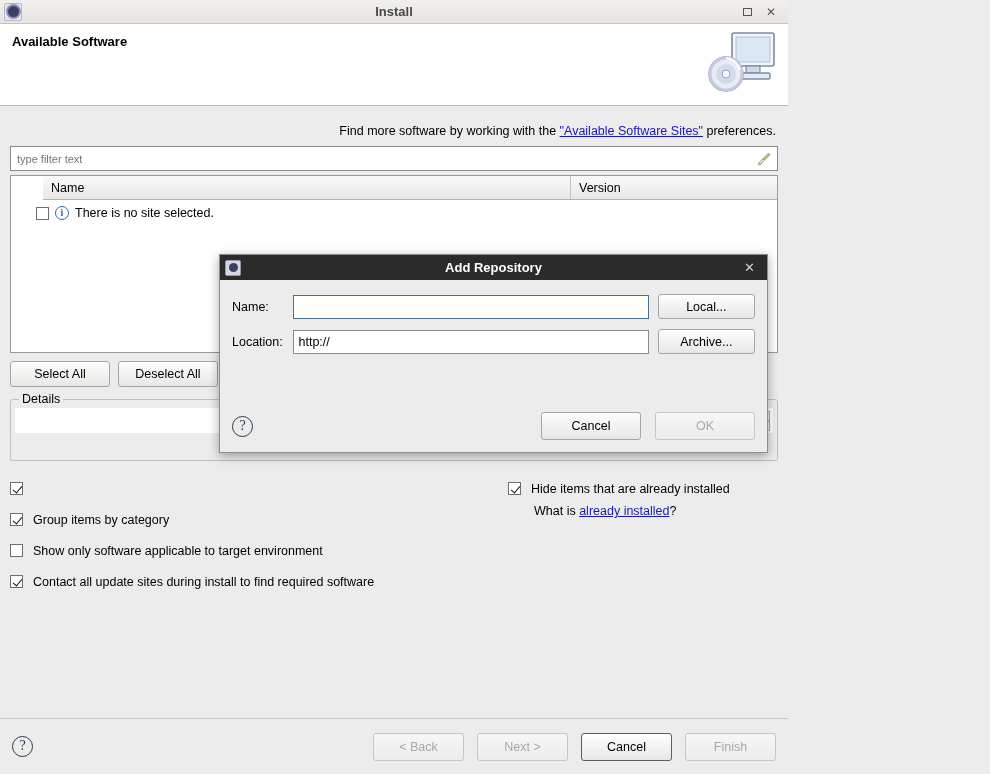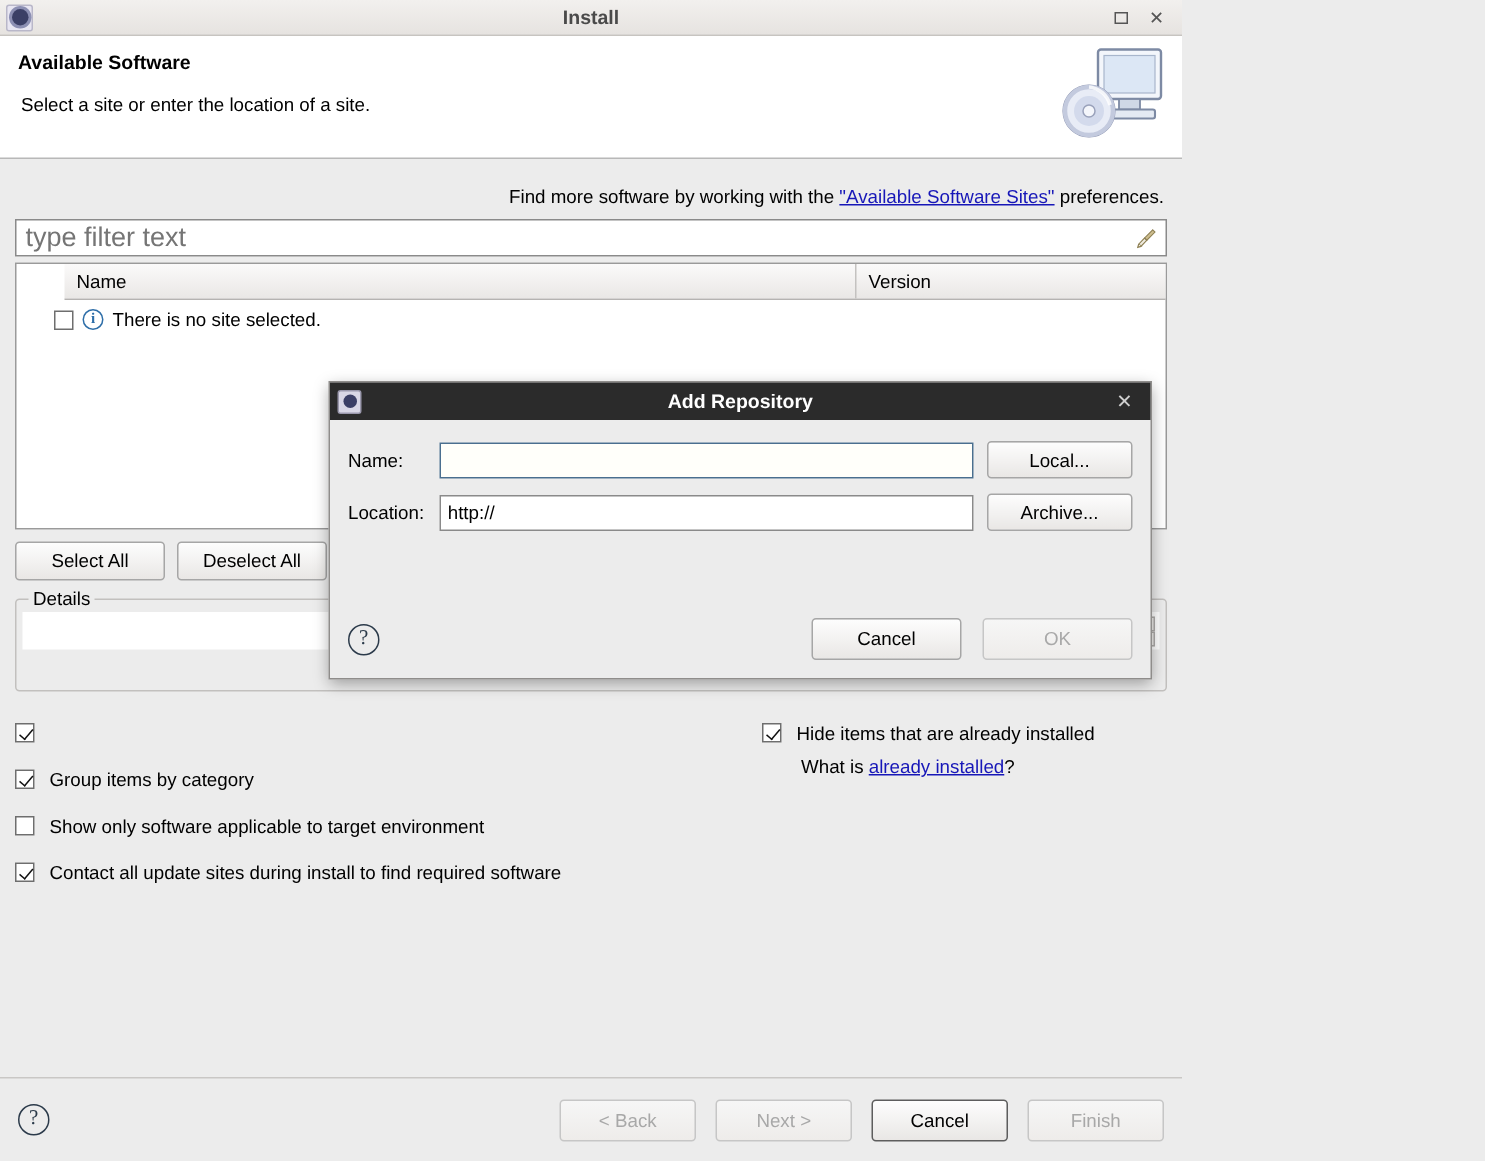--- a/index.html
+++ b/index.html
@@ -126,21 +126,21 @@
   }
   #hintline a { color: #1717b8; text-decoration: underline; }
 
   
   #filter {
     height: 25px; border: 1px solid #8a8a8a; background: #fff;
     display: flex; align-items: center; margin-bottom: 4px;
   }
   #filter input {
     flex: 1; border: 0; outline: none; background: transparent;
-    font-family: inherit; font-size: 18px; padding: 0 6px; color: #888;
+    font-family: inherit; font-size: 11px; padding: 0 6px; color: #888;
   }
   #filter .broom {
     width: 20px; height: 19px; margin-right: 3px;
     display: flex; align-items: center; justify-content: center;
   }
 
   
   #table {
     border: 1px solid #9a9a9a; background: #fff;
     flex: 0 0 178px; display: flex; flex-direction: column;
@@ -287,21 +287,20 @@
     </div>
     <div class="title">Install</div>
     <div class="win-btns">
       <span><i class="box-glyph"></i></span>
       <span>✕</span>
     </div>
   </div>
 
   <div id="banner">
     <div class="h-title">Available Software</div>
-    <div class="h-desc">Select a site or enter the location of a site.</div>
     <svg class="banner-img" viewBox="0 0 72 68">
       <rect x="26" y="3" width="42" height="33" rx="2" fill="#f3f6fb" stroke="#7d8aa4" stroke-width="1.6"></rect>
       <rect x="30" y="7" width="34" height="25" fill="#dce7f5" stroke="#a8b6cc" stroke-width="0.8"></rect>
       <rect x="40" y="36" width="14" height="7" fill="#cfd8e6" stroke="#7d8aa4" stroke-width="1.2"></rect>
       <rect x="30" y="43" width="34" height="6" rx="1.5" fill="#e4eaf3" stroke="#7d8aa4" stroke-width="1.4"></rect>
       <circle cx="20" cy="44" r="17" fill="#e8ecf6" stroke="#8b93ae" stroke-width="1.4"></circle>
       <circle cx="20" cy="44" r="16" fill="none" stroke="#c3cade" stroke-width="3"></circle>
       <circle cx="20" cy="44" r="10" fill="#cdd6ea" opacity="0.8"></circle>
       <circle cx="20" cy="44" r="4" fill="#f4f6fb" stroke="#9aa2bb" stroke-width="1"></circle>
       <path d="M20 28 A16 16 0 0 1 34 40" fill="none" stroke="#ffffff" stroke-width="2.5" opacity="0.8"></path>

